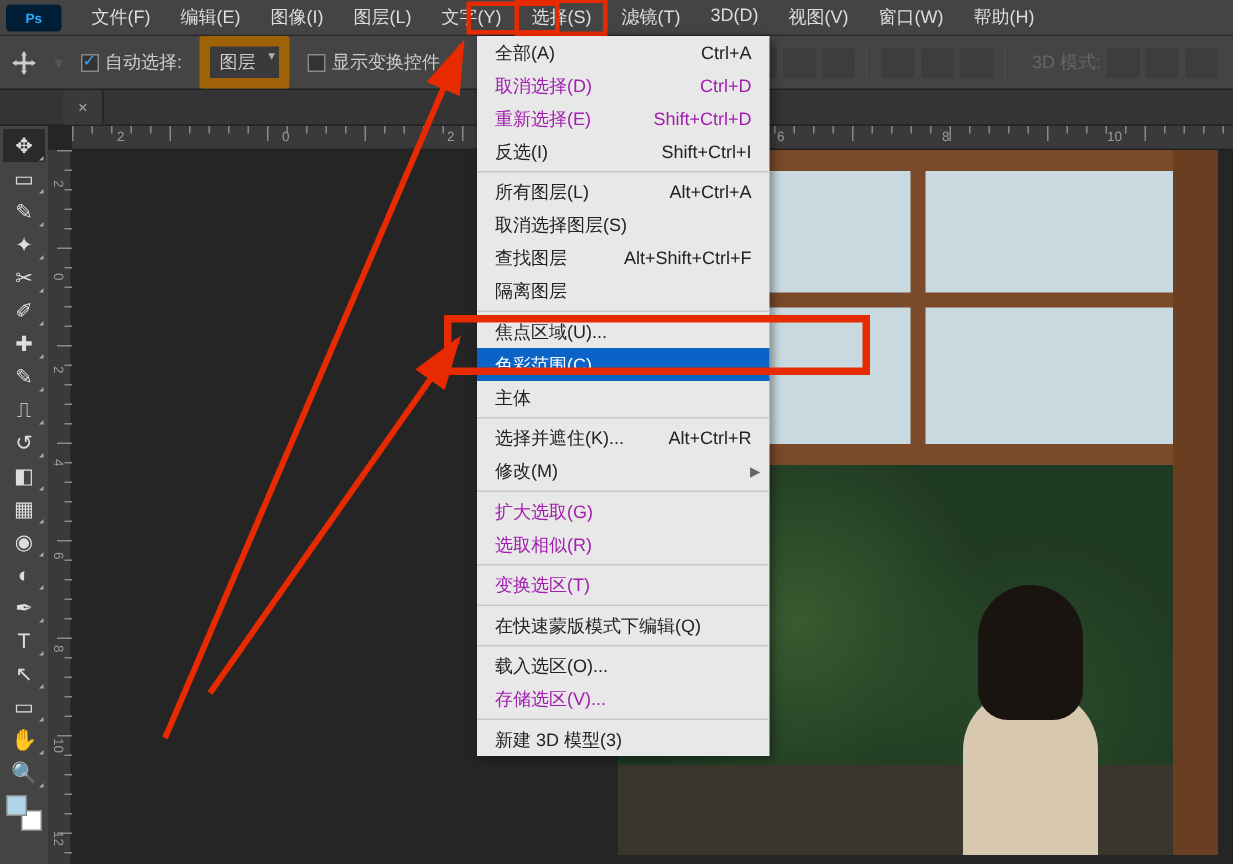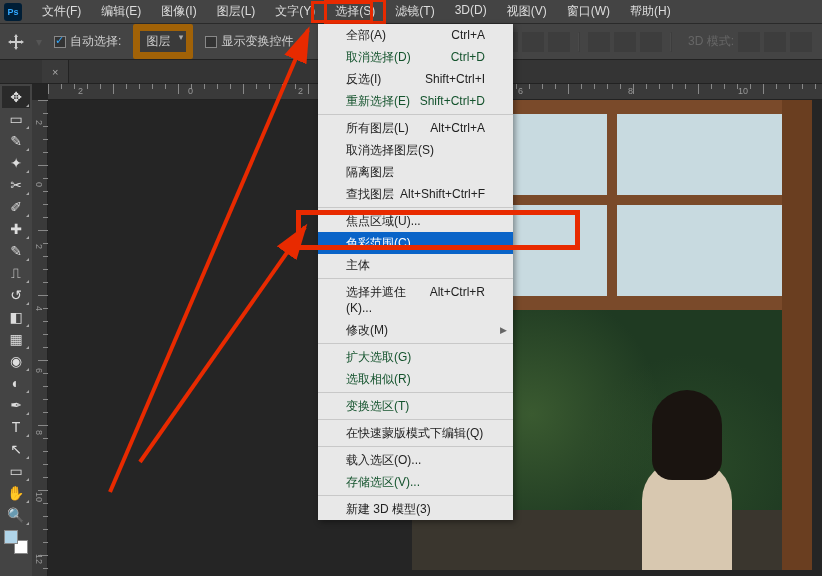--- a/index.html
+++ b/index.html
@@ -1,18 +1,18 @@
 <!DOCTYPE html>
 <html><head>
 <meta charset="utf-8">
 <style>
 *{margin:0;padding:0;box-sizing:border-box;font-family:"Microsoft YaHei",sans-serif;font-size:12px}
 body{background:#1e1e1e;width:822px;height:576px;overflow:hidden;position:relative;color:#ccc}
 .menubar{height:24px;background:#444;display:flex;align-items:center;padding:0 4px;border-bottom:1px solid #2a2a2a}
-.ps-logo{width:18px;height:18px;background:#001e36;border-radius:3px;display:flex;align-items:center;justify-content:center;color:#31a8ff;font-weight:bold;font-size:9px;margin-right:10px}
+.ps-logo{width:37px;height:18px;background:#001e36;border-radius:3px;display:flex;align-items:center;justify-content:center;color:#31a8ff;font-weight:bold;font-size:9px;margin-right:10px}
 .menu-item{padding:3px 10px;cursor:pointer;color:#ddd}
 .menu-item.sel{outline:3px solid #e82a00;outline-offset:-2px}
 .optbar{height:36px;background:#444;display:flex;align-items:center;padding:0 8px;gap:12px;border-bottom:1px solid #222;color:#ccc}
 .move-icon{width:16px;height:16px;display:inline-block;position:relative}
 .chk{width:12px;height:12px;border:1px solid #888;display:inline-block;vertical-align:middle;margin-right:4px;background:#333;position:relative}
 .chk.on::after{content:"✓";position:absolute;top:-3px;left:0;color:#31a8ff;font-size:11px}
 .sel-dd{background:#3a3a3a;border:7px solid #a16207;padding:2px 16px 2px 6px;border-radius:2px;position:relative}
 .sel-dd::after{content:"▾";position:absolute;right:3px;top:1px;color:#aaa;font-size:9px}
 .opt-icons{position:absolute;right:10px;display:flex;gap:4px;align-items:center}
 .oi{width:22px;height:20px;border:1px solid #333;background:#333;opacity:.4}
@@ -44,22 +44,22 @@
 .wf-wood-outer{position:absolute;top:0;left:0;right:0;height:210px;border:14px solid #7a4a2a;background:transparent}
 .wf-mullion-h{position:absolute;top:95px;left:14px;right:14px;height:10px;background:#7a4a2a}
 .wf-mullion-v{position:absolute;top:14px;bottom:calc(100% - 200px);left:50%;width:10px;margin-left:-5px;background:#7a4a2a}
 .greenery{position:absolute;top:210px;left:0;right:0;bottom:0;background:#1f3a22;background-image:radial-gradient(circle at 30% 40%,#3a5a30 0%,transparent 40%),radial-gradient(circle at 70% 60%,#2a4a28 0%,transparent 35%)}
 .girl{position:absolute;bottom:0;right:70px;width:110px;height:180px}
 .girl-hair{position:absolute;top:0;left:20px;width:70px;height:90px;background:#1a1410;border-radius:35px 35px 20px 20px}
 .girl-body{position:absolute;bottom:0;left:10px;width:90px;height:110px;background:#d8c8b0;border-radius:40px 40px 0 0}
 .wall{position:absolute;left:0;right:0;bottom:0;height:60px;background:#3a362e}
 .wood-right{position:absolute;top:0;right:0;width:30px;height:100%;background:#6a3e20}
 .dropdown{position:absolute;top:24px;left:318px;width:195px;background:#e8e8e8;color:#222;box-shadow:2px 2px 6px rgba(0,0,0,.4);z-index:50}
-.dd-row{display:flex;justify-content:space-between;padding:3px 28px;cursor:pointer;line-height:16px}
-.dd-row.disabled{color:#14532d;cursor:default}
+.dd-row{display:flex;justify-content:space-between;padding:3px 12px;cursor:pointer;line-height:16px}
+.dd-row.disabled{color:#a21caf;cursor:default}
 .dd-row.hi{background:#0a64c8;color:#fff}
 .dd-sep{height:1px;background:#c8c8c8;margin:2px 0}
 .dd-sub{position:absolute;right:6px;color:#666;font-size:9px}
 .annot-box-menu{position:absolute;top:1px;left:311px;width:62px;height:22px;border:3px solid #e82a00;z-index:60;pointer-events:none}
 .annot-box-item{position:absolute;top:210px;left:296px;width:284px;height:40px;border:5px solid #e82a00;z-index:60;pointer-events:none}
 .arrow-svg{position:absolute;top:22px;left:70px;z-index:55;pointer-events:none}
 </style>
 </head>
 <body>
 
@@ -280,42 +280,42 @@
 
 <div class="dropdown" id="dropdown">
     <div class="dd-row">
       <span>全部(A)</span>
       <span>Ctrl+A</span>
     </div>
     <div class="dd-row disabled">
       <span>取消选择(D)</span>
       <span>Ctrl+D</span>
     </div>
+    <div class="dd-row disabled">
+      <span>重新选择(E)</span>
+      <span>Shift+Ctrl+D</span>
+    </div>
     <div class="dd-row">
       <span>反选(I)</span>
       <span>Shift+Ctrl+I</span>
     </div>
-    <div class="dd-row disabled">
-      <span>重新选择(E)</span>
-      <span>Shift+Ctrl+D</span>
-    </div>
     <div class="dd-sep"></div>
     <div class="dd-row">
       <span>所有图层(L)</span>
       <span>Alt+Ctrl+A</span>
     </div>
     <div class="dd-row">
       <span>取消选择图层(S)</span>
     </div>
     <div class="dd-row">
-      <span>隔离图层</span>
-    </div>
-    <div class="dd-row">
       <span>查找图层</span>
       <span>Alt+Shift+Ctrl+F</span>
+    </div>
+    <div class="dd-row">
+      <span>隔离图层</span>
     </div>
     <div class="dd-sep"></div>
     <div class="dd-row">
       <span>焦点区域(U)...</span>
     </div>
     <div class="dd-row hi">
       <span>色彩范围(C)...</span>
     </div>
     <div class="dd-row">
       <span>主体</span>

